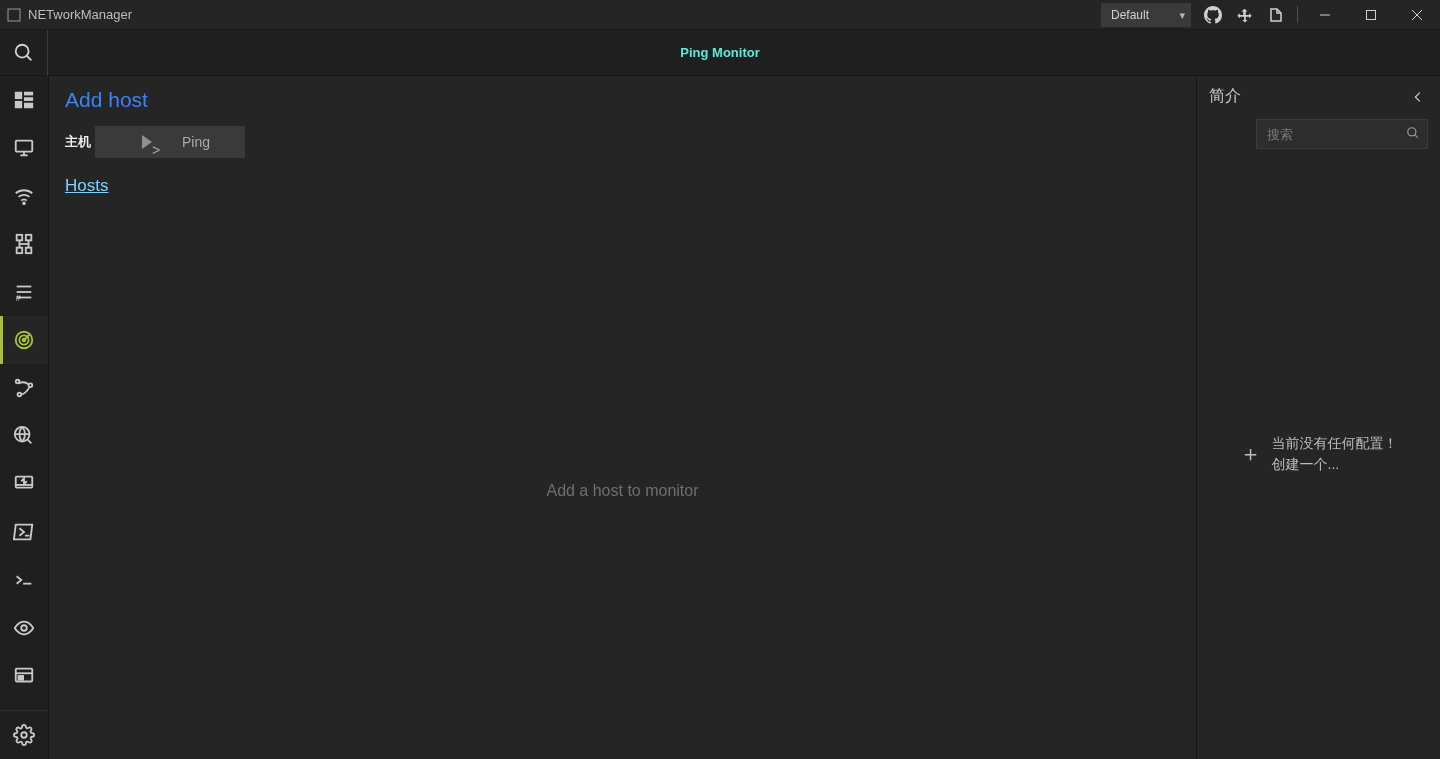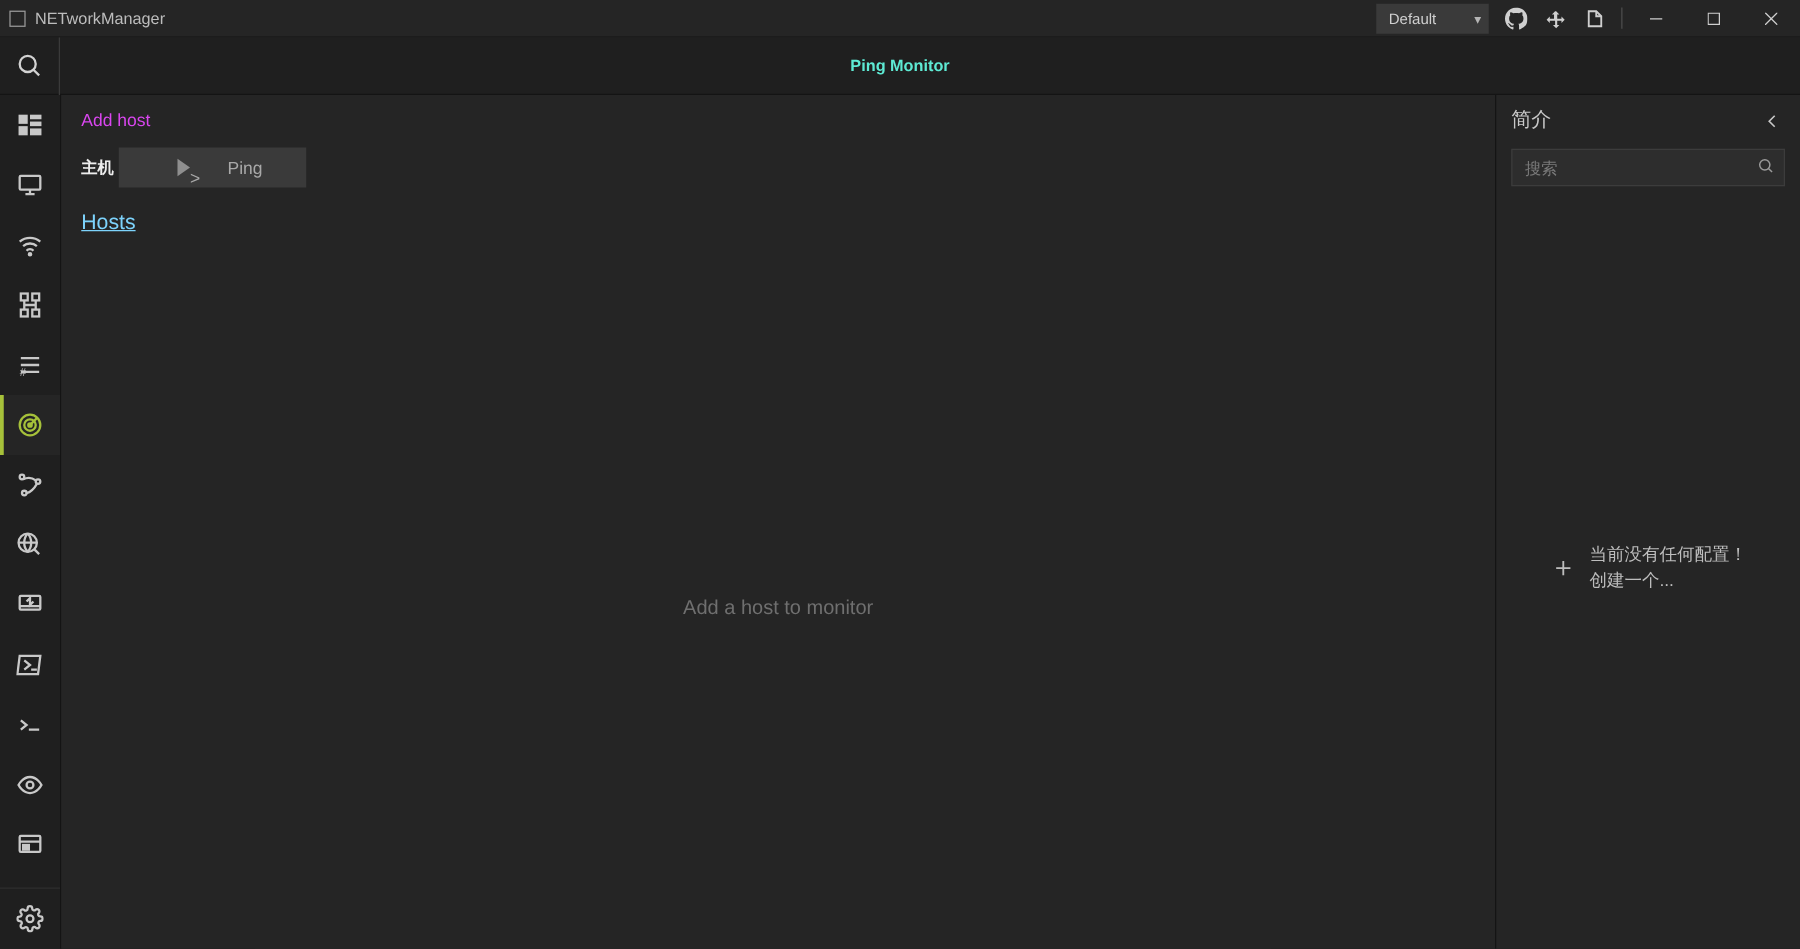--- a/index.html
+++ b/index.html
@@ -160,22 +160,22 @@
     
     .main {
       flex: 1;
       display: flex;
       flex-direction: column;
       background: #252525;
       padding: 12px 16px;
       min-width: 0;
     }
     .section-title {
-      color: #d946ef;
-      font-size: 14px;
+      color: #3b82f6;
+      font-size: 21px;
       font-weight: 400;
       margin-bottom: 14px;
     }
     .addhost-row {
       display: flex;
       align-items: center;
       margin-bottom: 18px;
     }
     .host-label {
       color: #ededed;
@@ -262,20 +262,21 @@
     }
     .rp-collapse {
       color: #c8c8c8;
       font-size: 16px;
       cursor: pointer;
       padding: 0 4px;
     }
     .rp-search {
       position: relative;
       margin-bottom: 10px;
+      margin-left: 47px;
     }
     .rp-search input {
       width: 100%;
       height: 30px;
       background: #2d2d2d;
       border: 1px solid #3c3c3c;
       color: #d8d8d8;
       font-size: 13px;
       padding: 0 28px 0 10px;
     }

